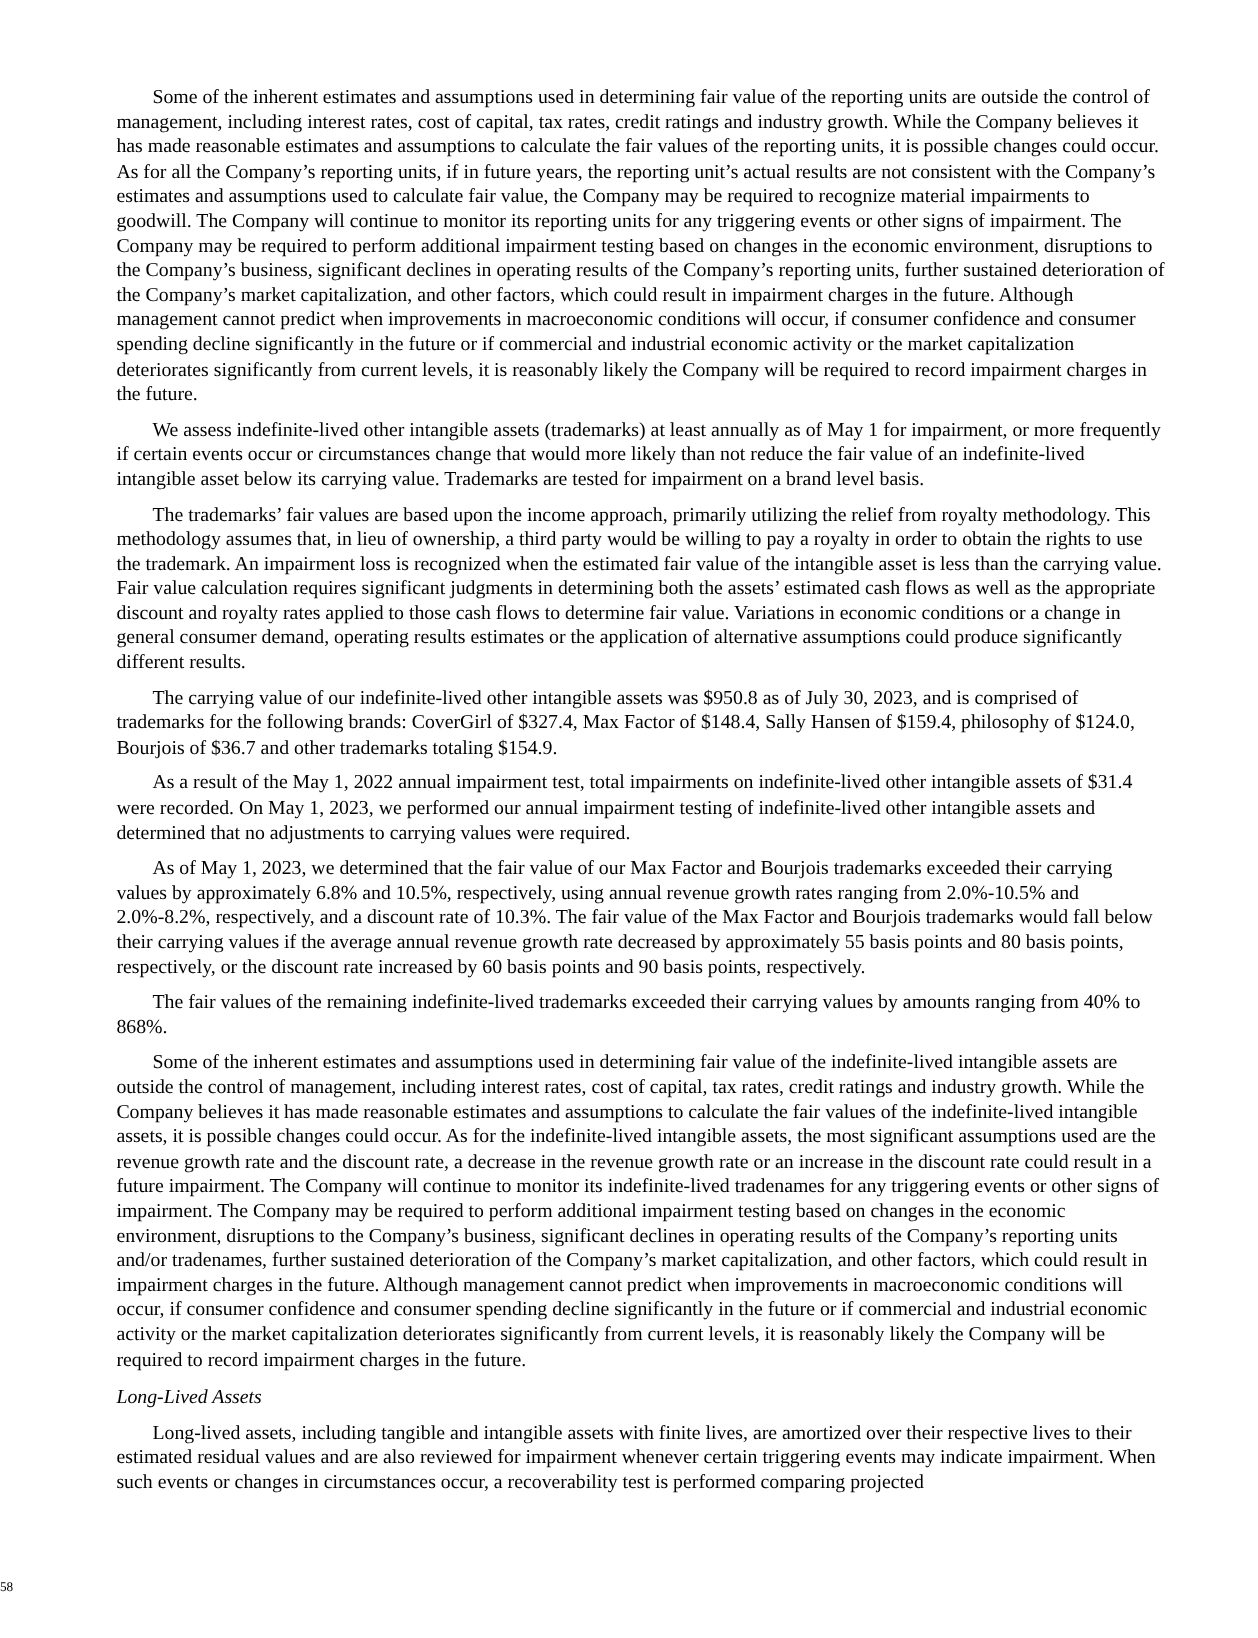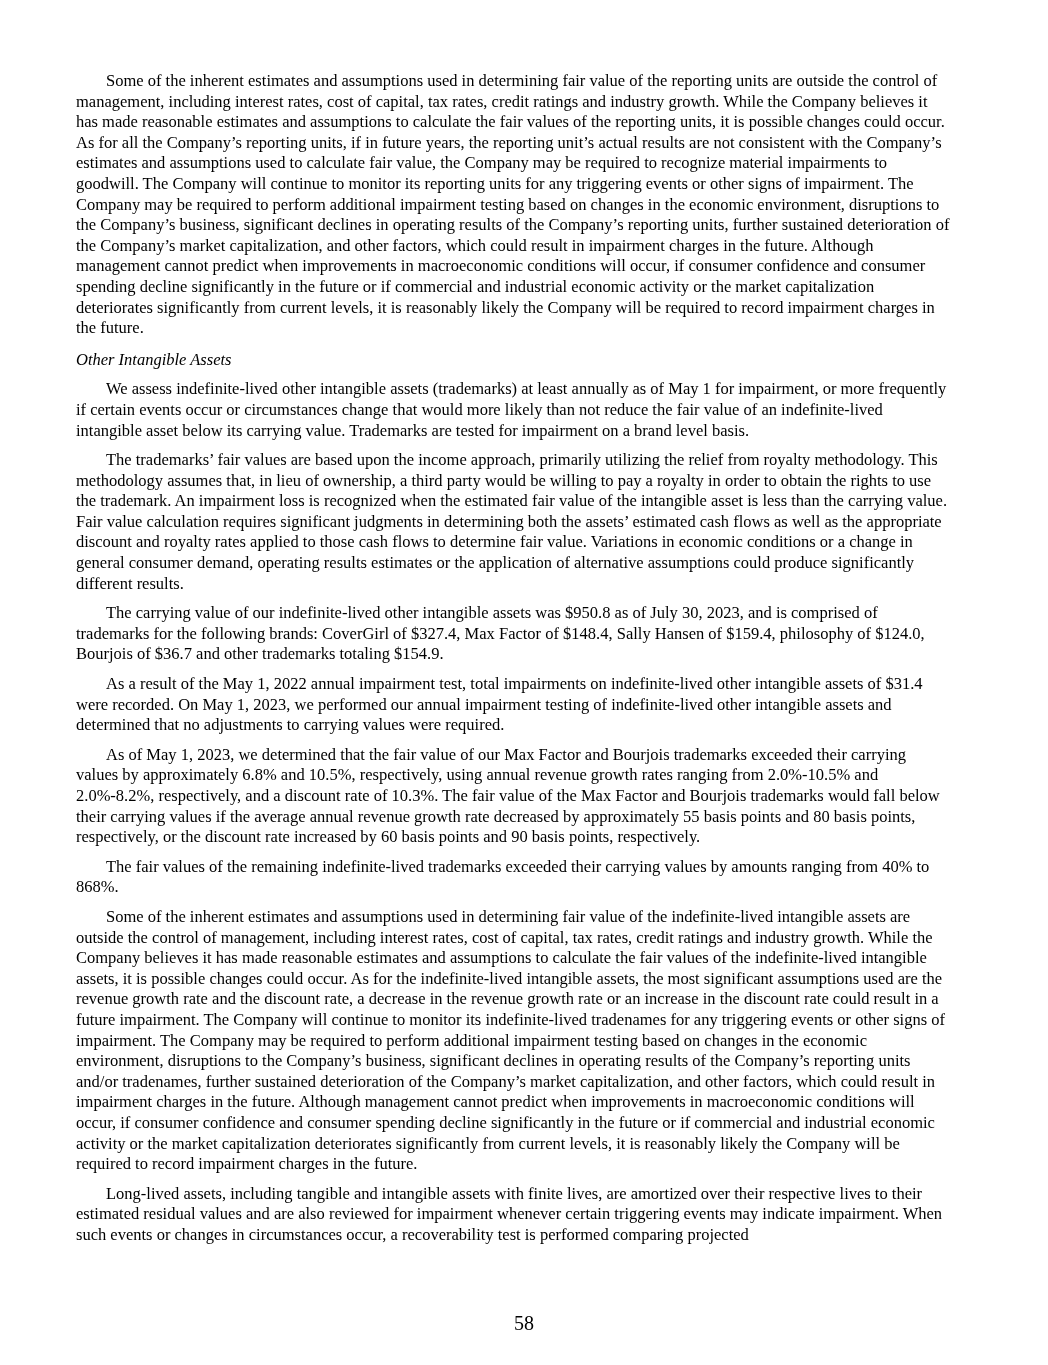--- a/index.html
+++ b/index.html
@@ -11,21 +11,21 @@
     position: relative;
     box-sizing: border-box;
     width: 1048px;
     height: 1365px;
     margin: 0 auto;
     background: #ffffff;
     color: #000000;
     font-family: "Liberation Serif", "DejaVu Serif", serif;
     font-size: 16.5px;
     line-height: 20.6px;
-    padding: 71px 86px 0 76px;
+    padding: 71px 86px 0 97px;
   }
   .doc-body {
     width: 876px;
   }
   p.para {
     margin: 0 0 9px 0;
     text-indent: 30px;
     text-align: left;
   }
   h3.subhead {
@@ -33,47 +33,47 @@
     font-style: italic;
     font-weight: normal;
     font-size: 16.5px;
     line-height: 20.6px;
   }
   .footer {
     position: absolute;
     left: 0;
     right: 0;
     top: 1313px;
-    text-align: center;
-    font-size: 20px;
+    text-align: left;
+    font-size: 11px;
   }
 </style>
 </head>
 <body>
 
 <div class="page">
   <div class="doc-body">
 
     <p class="para">Some of the inherent estimates and assumptions used in determining fair value of the reporting units are outside the control of management, including interest rates, cost of capital, tax rates, credit ratings and industry growth. While the Company believes it has made reasonable estimates and assumptions to calculate the fair values of the reporting units, it is possible changes could occur. As for all the Company’s reporting units, if in future years, the reporting unit’s actual results are not consistent with the Company’s estimates and assumptions used to calculate fair value, the Company may be required to recognize material impairments to goodwill. The Company will continue to monitor its reporting units for any triggering events or other signs of impairment. The Company may be required to perform additional impairment testing based on changes in the economic environment, disruptions to the Company’s business, significant declines in operating results of the Company’s reporting units, further sustained deterioration of the Company’s market capitalization, and other factors, which could result in impairment charges in the future. Although management cannot predict when improvements in macroeconomic conditions will occur, if consumer confidence and consumer spending decline significantly in the future or if commercial and industrial economic activity or the market capitalization deteriorates significantly from current levels, it is reasonably likely the Company will be required to record impairment charges in the future.</p>
 
-    <h3 class="subhead">Other Intangible Assets</h3>
 
     <p class="para">We assess indefinite-lived other intangible assets (trademarks) at least annually as of May 1 for impairment, or more frequently if certain events occur or circumstances change that would more likely than not reduce the fair value of an indefinite-lived intangible asset below its carrying value. Trademarks are tested for impairment on a brand level basis.</p>
 
     <p class="para">The trademarks’ fair values are based upon the income approach, primarily utilizing the relief from royalty methodology. This methodology assumes that, in lieu of ownership, a third party would be willing to pay a royalty in order to obtain the rights to use the trademark. An impairment loss is recognized when the estimated fair value of the intangible asset is less than the carrying value. Fair value calculation requires significant judgments in determining both the assets’ estimated cash flows as well as the appropriate discount and royalty rates applied to those cash flows to determine fair value. Variations in economic conditions or a change in general consumer demand, operating results estimates or the application of alternative assumptions could produce significantly different results.</p>
 
     <p class="para">The carrying value of our indefinite-lived other intangible assets was $950.8 as of July 30, 2023, and is comprised of trademarks for the following brands: CoverGirl of $327.4, Max Factor of $148.4, Sally Hansen of $159.4, philosophy of $124.0, Bourjois of $36.7 and other trademarks totaling $154.9.</p>
 
     <p class="para">As a result of the May 1, 2022 annual impairment test, total impairments on indefinite-lived other intangible assets of $31.4 were recorded. On May 1, 2023, we performed our annual impairment testing of indefinite-lived other intangible assets and determined that no adjustments to carrying values were required.</p>
 
     <p class="para">As of May 1, 2023, we determined that the fair value of our Max Factor and Bourjois trademarks exceeded their carrying values by approximately 6.8% and 10.5%, respectively, using annual revenue growth rates ranging from 2.0%-10.5% and 2.0%-8.2%, respectively, and a discount rate of 10.3%. The fair value of the Max Factor and Bourjois trademarks would fall below their carrying values if the average annual revenue growth rate decreased by approximately 55 basis points and 80 basis points, respectively, or the discount rate increased by 60 basis points and 90 basis points, respectively.</p>
 
     <p class="para">The fair values of the remaining indefinite-lived trademarks exceeded their carrying values by amounts ranging from 40% to 868%.</p>
 
     <p class="para">Some of the inherent estimates and assumptions used in determining fair value of the indefinite-lived intangible assets are outside the control of management, including interest rates, cost of capital, tax rates, credit ratings and industry growth. While the Company believes it has made reasonable estimates and assumptions to calculate the fair values of the indefinite-lived intangible assets, it is possible changes could occur. As for the indefinite-lived intangible assets, the most significant assumptions used are the revenue growth rate and the discount rate, a decrease in the revenue growth rate or an increase in the discount rate could result in a future impairment. The Company will continue to monitor its indefinite-lived tradenames for any triggering events or other signs of impairment. The Company may be required to perform additional impairment testing based on changes in the economic environment, disruptions to the Company’s business, significant declines in operating results of the Company’s reporting units and/or tradenames, further sustained deterioration of the Company’s market capitalization, and other factors, which could result in impairment charges in the future. Although management cannot predict when improvements in macroeconomic conditions will occur, if consumer confidence and consumer spending decline significantly in the future or if commercial and industrial economic activity or the market capitalization deteriorates significantly from current levels, it is reasonably likely the Company will be required to record impairment charges in the future.</p>
 
+    <h3 class="subhead">Long-Lived Assets</h3>
 
     <p class="para">Long-lived assets, including tangible and intangible assets with finite lives, are amortized over their respective lives to their estimated residual values and are also reviewed for impairment whenever certain triggering events may indicate impairment. When such events or changes in circumstances occur, a recoverability test is performed comparing projected</p>
 
   </div>
 
   <div class="footer">58</div>
 </div>
 
 </body></html>

